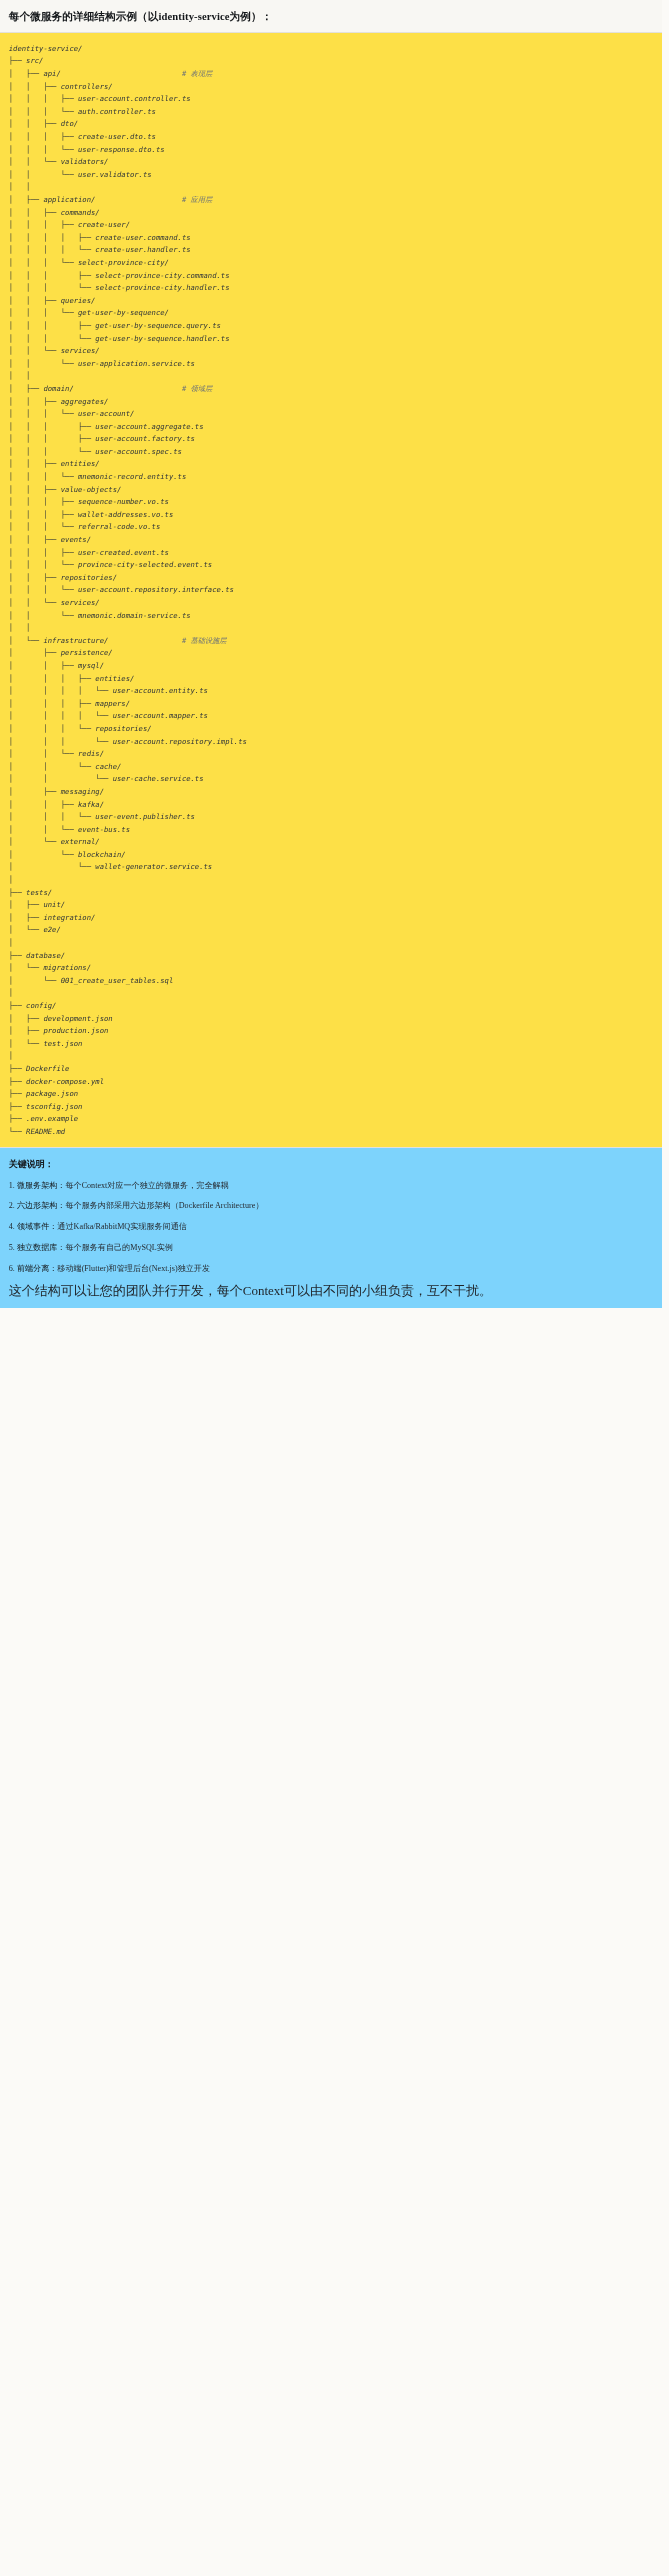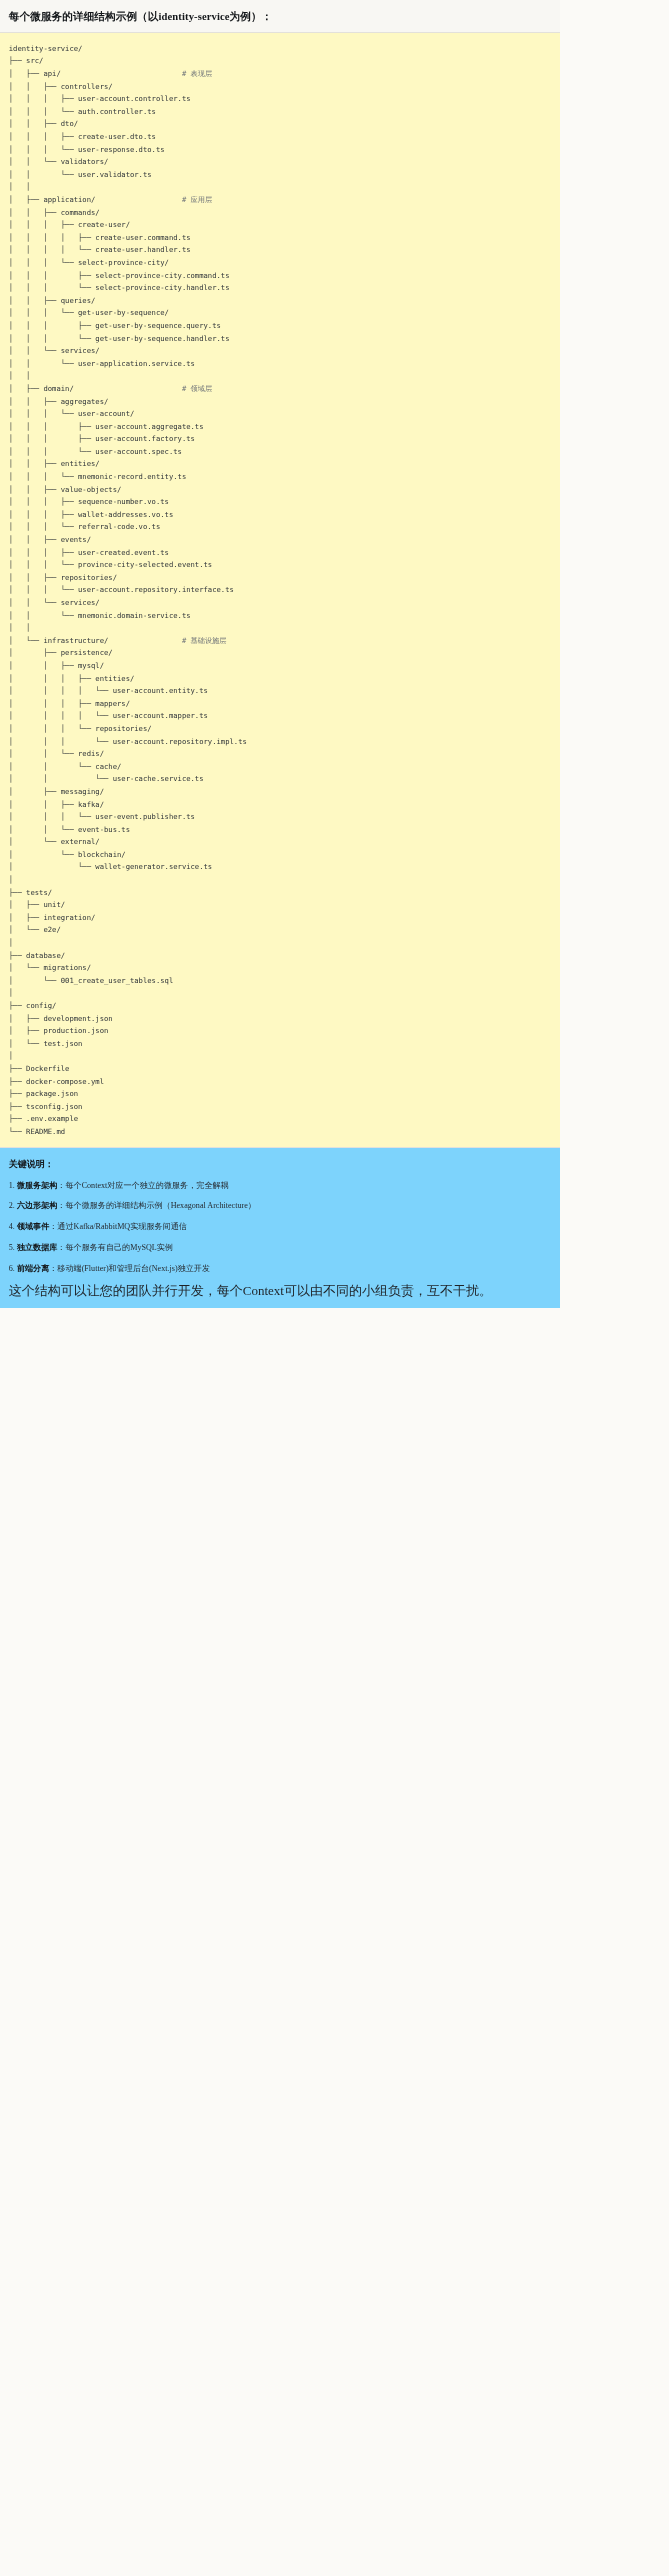--- a/index.html
+++ b/index.html
@@ -7,21 +7,21 @@
     padding: 0;
     background: #fbfaf7;
   }
   body {
     width: 669px;
     font-family: "Liberation Sans", "DejaVu Sans", sans-serif;
     color: #1f2328;
     -webkit-font-smoothing: antialiased;
   }
   .page {
-    width: 560px;
+    width: 662px;
     box-sizing: border-box;
     background: #fbfaf7;
   }
 
   
   .doc-header {
     box-sizing: border-box;
     padding: 8.8px 8.8px 8.1px 8.8px;
     background: #f8f7f3;
     border-bottom: 0.6px solid #e3e1db;
@@ -33,22 +33,23 @@
     font-weight: 700;
     letter-spacing: 0.1px;
     color: #14171a;
     font-family: "Liberation Serif", "DejaVu Serif", serif;
   }
 
   
   .tree-block {
     box-sizing: border-box;
     padding: 10px 8.8px 8.8px 8.8px;
-    background: #fef9c3;
+    background: #fde047;
     border-bottom: 0.6px solid #e3e1db;
+    font-style: italic;
   }
   .tree {
     margin: 0;
     font-family: "DejaVu Sans Mono", "Liberation Mono", monospace;
     font-size: 7.2px;
     line-height: 12.6px;
     color: #2e3338;
     white-space: pre;
     tab-size: 4;
   }
@@ -83,21 +84,21 @@
   }
   .note-item {
     font-size: 8.1px;
     line-height: 12px;
     color: #1f2328;
     margin-bottom: 8.8px;
     font-family: "Liberation Serif", "DejaVu Serif", serif;
   }
   .note-num { color: #1f2328; }
   .note-term {
-    font-weight: 700;
+    font-weight: 400;
     color: #14171a;
   }
   .note-sep { color: #1f2328; }
   .note-desc { color: #262b31; margin-top: 9px; }
   .closing-note {
     margin: 10px 0 0 0;
     font-size: 13px;
     line-height: 12px;
     color: #1f2328;
     font-family: "Liberation Serif", "DejaVu Serif", serif;
@@ -113,21 +114,21 @@
   </div>
 
   <div class="tree-block">
     <pre class="tree" id="tree-root"><span class="tree-row"><span class="tree-path">identity-service/</span></span><span class="tree-row"><span class="tree-path">├── src/</span></span><span class="tree-row"><span class="tree-path">│   ├── api/</span><span>                            </span><span class="tree-comment"># 表现层</span></span><span class="tree-row"><span class="tree-path">│   │   ├── controllers/</span></span><span class="tree-row"><span class="tree-path">│   │   │   ├── user-account.controller.ts</span></span><span class="tree-row"><span class="tree-path">│   │   │   └── auth.controller.ts</span></span><span class="tree-row"><span class="tree-path">│   │   ├── dto/</span></span><span class="tree-row"><span class="tree-path">│   │   │   ├── create-user.dto.ts</span></span><span class="tree-row"><span class="tree-path">│   │   │   └── user-response.dto.ts</span></span><span class="tree-row"><span class="tree-path">│   │   └── validators/</span></span><span class="tree-row"><span class="tree-path">│   │       └── user.validator.ts</span></span><span class="tree-row"><span class="tree-path">│   │</span></span><span class="tree-row"><span class="tree-path">│   ├── application/</span><span>                    </span><span class="tree-comment"># 应用层</span></span><span class="tree-row"><span class="tree-path">│   │   ├── commands/</span></span><span class="tree-row"><span class="tree-path">│   │   │   ├── create-user/</span></span><span class="tree-row"><span class="tree-path">│   │   │   │   ├── create-user.command.ts</span></span><span class="tree-row"><span class="tree-path">│   │   │   │   └── create-user.handler.ts</span></span><span class="tree-row"><span class="tree-path">│   │   │   └── select-province-city/</span></span><span class="tree-row"><span class="tree-path">│   │   │       ├── select-province-city.command.ts</span></span><span class="tree-row"><span class="tree-path">│   │   │       └── select-province-city.handler.ts</span></span><span class="tree-row"><span class="tree-path">│   │   ├── queries/</span></span><span class="tree-row"><span class="tree-path">│   │   │   └── get-user-by-sequence/</span></span><span class="tree-row"><span class="tree-path">│   │   │       ├── get-user-by-sequence.query.ts</span></span><span class="tree-row"><span class="tree-path">│   │   │       └── get-user-by-sequence.handler.ts</span></span><span class="tree-row"><span class="tree-path">│   │   └── services/</span></span><span class="tree-row"><span class="tree-path">│   │       └── user-application.service.ts</span></span><span class="tree-row"><span class="tree-path">│   │</span></span><span class="tree-row"><span class="tree-path">│   ├── domain/</span><span>                         </span><span class="tree-comment"># 领域层</span></span><span class="tree-row"><span class="tree-path">│   │   ├── aggregates/</span></span><span class="tree-row"><span class="tree-path">│   │   │   └── user-account/</span></span><span class="tree-row"><span class="tree-path">│   │   │       ├── user-account.aggregate.ts</span></span><span class="tree-row"><span class="tree-path">│   │   │       ├── user-account.factory.ts</span></span><span class="tree-row"><span class="tree-path">│   │   │       └── user-account.spec.ts</span></span><span class="tree-row"><span class="tree-path">│   │   ├── entities/</span></span><span class="tree-row"><span class="tree-path">│   │   │   └── mnemonic-record.entity.ts</span></span><span class="tree-row"><span class="tree-path">│   │   ├── value-objects/</span></span><span class="tree-row"><span class="tree-path">│   │   │   ├── sequence-number.vo.ts</span></span><span class="tree-row"><span class="tree-path">│   │   │   ├── wallet-addresses.vo.ts</span></span><span class="tree-row"><span class="tree-path">│   │   │   └── referral-code.vo.ts</span></span><span class="tree-row"><span class="tree-path">│   │   ├── events/</span></span><span class="tree-row"><span class="tree-path">│   │   │   ├── user-created.event.ts</span></span><span class="tree-row"><span class="tree-path">│   │   │   └── province-city-selected.event.ts</span></span><span class="tree-row"><span class="tree-path">│   │   ├── repositories/</span></span><span class="tree-row"><span class="tree-path">│   │   │   └── user-account.repository.interface.ts</span></span><span class="tree-row"><span class="tree-path">│   │   └── services/</span></span><span class="tree-row"><span class="tree-path">│   │       └── mnemonic.domain-service.ts</span></span><span class="tree-row"><span class="tree-path">│   │</span></span><span class="tree-row"><span class="tree-path">│   └── infrastructure/</span><span>                 </span><span class="tree-comment"># 基础设施层</span></span><span class="tree-row"><span class="tree-path">│       ├── persistence/</span></span><span class="tree-row"><span class="tree-path">│       │   ├── mysql/</span></span><span class="tree-row"><span class="tree-path">│       │   │   ├── entities/</span></span><span class="tree-row"><span class="tree-path">│       │   │   │   └── user-account.entity.ts</span></span><span class="tree-row"><span class="tree-path">│       │   │   ├── mappers/</span></span><span class="tree-row"><span class="tree-path">│       │   │   │   └── user-account.mapper.ts</span></span><span class="tree-row"><span class="tree-path">│       │   │   └── repositories/</span></span><span class="tree-row"><span class="tree-path">│       │   │       └── user-account.repository.impl.ts</span></span><span class="tree-row"><span class="tree-path">│       │   └── redis/</span></span><span class="tree-row"><span class="tree-path">│       │       └── cache/</span></span><span class="tree-row"><span class="tree-path">│       │           └── user-cache.service.ts</span></span><span class="tree-row"><span class="tree-path">│       ├── messaging/</span></span><span class="tree-row"><span class="tree-path">│       │   ├── kafka/</span></span><span class="tree-row"><span class="tree-path">│       │   │   └── user-event.publisher.ts</span></span><span class="tree-row"><span class="tree-path">│       │   └── event-bus.ts</span></span><span class="tree-row"><span class="tree-path">│       └── external/</span></span><span class="tree-row"><span class="tree-path">│           └── blockchain/</span></span><span class="tree-row"><span class="tree-path">│               └── wallet-generator.service.ts</span></span><span class="tree-row"><span class="tree-path">│</span></span><span class="tree-row"><span class="tree-path">├── tests/</span></span><span class="tree-row"><span class="tree-path">│   ├── unit/</span></span><span class="tree-row"><span class="tree-path">│   ├── integration/</span></span><span class="tree-row"><span class="tree-path">│   └── e2e/</span></span><span class="tree-row"><span class="tree-path">│</span></span><span class="tree-row"><span class="tree-path">├── database/</span></span><span class="tree-row"><span class="tree-path">│   └── migrations/</span></span><span class="tree-row"><span class="tree-path">│       └── 001_create_user_tables.sql</span></span><span class="tree-row"><span class="tree-path">│</span></span><span class="tree-row"><span class="tree-path">├── config/</span></span><span class="tree-row"><span class="tree-path">│   ├── development.json</span></span><span class="tree-row"><span class="tree-path">│   ├── production.json</span></span><span class="tree-row"><span class="tree-path">│   └── test.json</span></span><span class="tree-row"><span class="tree-path">│</span></span><span class="tree-row"><span class="tree-path">├── Dockerfile</span></span><span class="tree-row"><span class="tree-path">├── docker-compose.yml</span></span><span class="tree-row"><span class="tree-path">├── package.json</span></span><span class="tree-row"><span class="tree-path">├── tsconfig.json</span></span><span class="tree-row"><span class="tree-path">├── .env.example</span></span><span class="tree-row"><span class="tree-path">└── README.md</span></span></pre>
   </div>
 
   <div class="notes-block">
     <h2 class="notes-title">关键说明：</h2>
     <ol class="notes-list" id="notes-root">
         <li class="note-item"><span class="note-num">1. </span><span class="note-term">微服务架构</span><span class="note-sep">：</span><span class="note-desc">每个Context对应一个独立的微服务，完全解耦</span></li>
-        <li class="note-item"><span class="note-num">2. </span><span class="note-term">六边形架构</span><span class="note-sep">：</span><span class="note-desc">每个微服务的详细结构示例（Hexagonal Architecture）</span></li>
+        <li class="note-item"><span class="note-num">2. </span><span class="note-term">六边形架构</span><span class="note-sep">：</span><span class="note-desc">每个服务内部采用六边形架构（Dockerfile Architecture）</span></li>
         <li class="note-item"><span class="note-num">4. </span><span class="note-term">领域事件</span><span class="note-sep">：</span><span class="note-desc">通过Kafka/RabbitMQ实现服务间通信</span></li>
         <li class="note-item"><span class="note-num">5. </span><span class="note-term">独立数据库</span><span class="note-sep">：</span><span class="note-desc">每个服务有自己的MySQL实例</span></li>
         <li class="note-item"><span class="note-num">6. </span><span class="note-term">前端分离</span><span class="note-sep">：</span><span class="note-desc">移动端(Flutter)和管理后台(Next.js)独立开发</span></li>
       </ol>
     <p class="closing-note">这个结构可以让您的团队并行开发，每个Context可以由不同的小组负责，互不干扰。</p>
   </div>
 
 </div>
 
 

